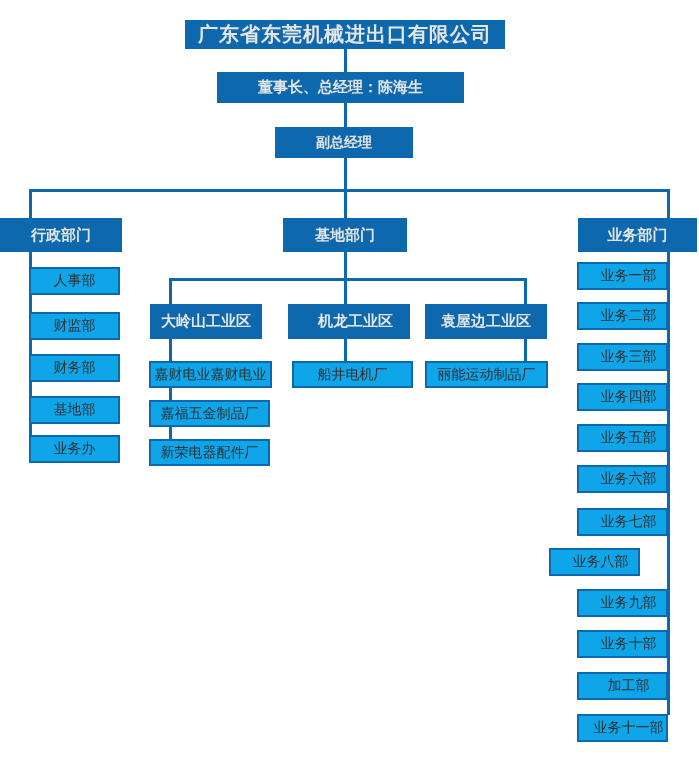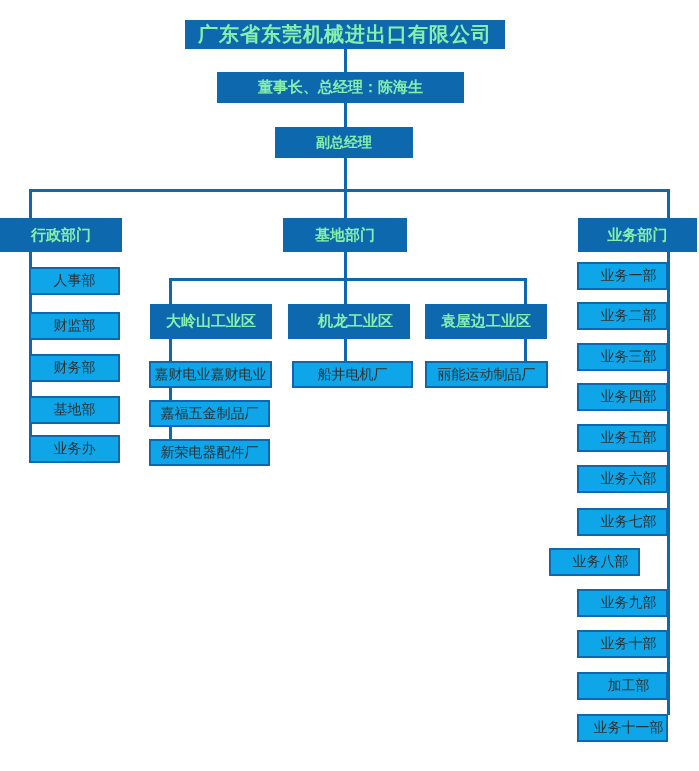--- a/index.html
+++ b/index.html
@@ -8,21 +8,21 @@
     --bg:#ffffff;
   }
   html,body{margin:0;padding:0;background:var(--bg);}
   .canvas{
     position:relative;width:699px;height:771px;background:var(--bg);
     font-family:"Liberation Sans","DejaVu Sans",sans-serif;
     overflow:hidden;
   }
   .line{position:absolute;background:var(--primary);z-index:0;}
   .blue{
-    position:absolute;background:var(--primary);color:#86efac;font-weight:bold;
+    position:absolute;background:var(--primary);color:#e5e5e5;font-weight:bold;
     display:flex;align-items:center;justify-content:center;z-index:1;
     box-sizing:border-box;white-space:nowrap;
   }
   .wbox{
     position:absolute;background:#0ea5e9;border:2px solid var(--primary);
     color:var(--node-text);display:flex;align-items:center;justify-content:center;
     font-size:14px;z-index:1;box-sizing:border-box;white-space:nowrap;font-family:Liberation Mono, monospace;
   }
   .shift{padding-left:12px;}
   .f20{font-size:20px;letter-spacing:1px;}
@@ -61,21 +61,21 @@
   <div class="blue f15" style="left:0px;top:218px;width:122px;height:34px;">行政部门</div>
   <div class="blue f15" style="left:283px;top:218px;width:124px;height:34px;">基地部门</div>
   <div class="blue f15" style="left:578px;top:218px;width:119px;height:34px;">业务部门</div>
 
   <div class="wbox" style="left:29px;top:267px;width:91px;height:28px;">人事部</div>
   <div class="wbox" style="left:29px;top:312px;width:91px;height:28px;">财监部</div>
   <div class="wbox" style="left:29px;top:354px;width:91px;height:28px;">财务部</div>
   <div class="wbox" style="left:29px;top:396px;width:91px;height:28px;">基地部</div>
   <div class="wbox" style="left:29px;top:435px;width:91px;height:28px;">业务办</div>
 
-  <div class="blue f15" style="left:150px;top:304px;width:122px;height:35px;">大岭山工业区</div>
+  <div class="blue f15" style="left:150px;top:304px;width:112px;height:35px;">大岭山工业区</div>
   <div class="blue f15" style="left:288px;top:304px;width:122px;height:35px;padding-left:13px;">机龙工业区</div>
   <div class="blue f15" style="left:425px;top:304px;width:122px;height:35px;">袁屋边工业区</div>
 
   <div class="wbox" style="left:149px;top:361px;width:123px;height:27px;text-align:right;">嘉财电业嘉财电业</div>
   <div class="wbox" style="left:149px;top:400px;width:121px;height:27px;">嘉福五金制品厂</div>
   <div class="wbox" style="left:149px;top:439px;width:121px;height:27px;">新荣电器配件厂</div>
   <div class="wbox" style="left:292px;top:361px;width:121px;height:27px;">船井电机厂</div>
   <div class="wbox" style="left:425px;top:361px;width:123px;height:27px;">丽能运动制品厂</div>
 
   <div class="wbox shift" style="left:577px;top:262px;width:91px;height:28px;">业务一部</div>

